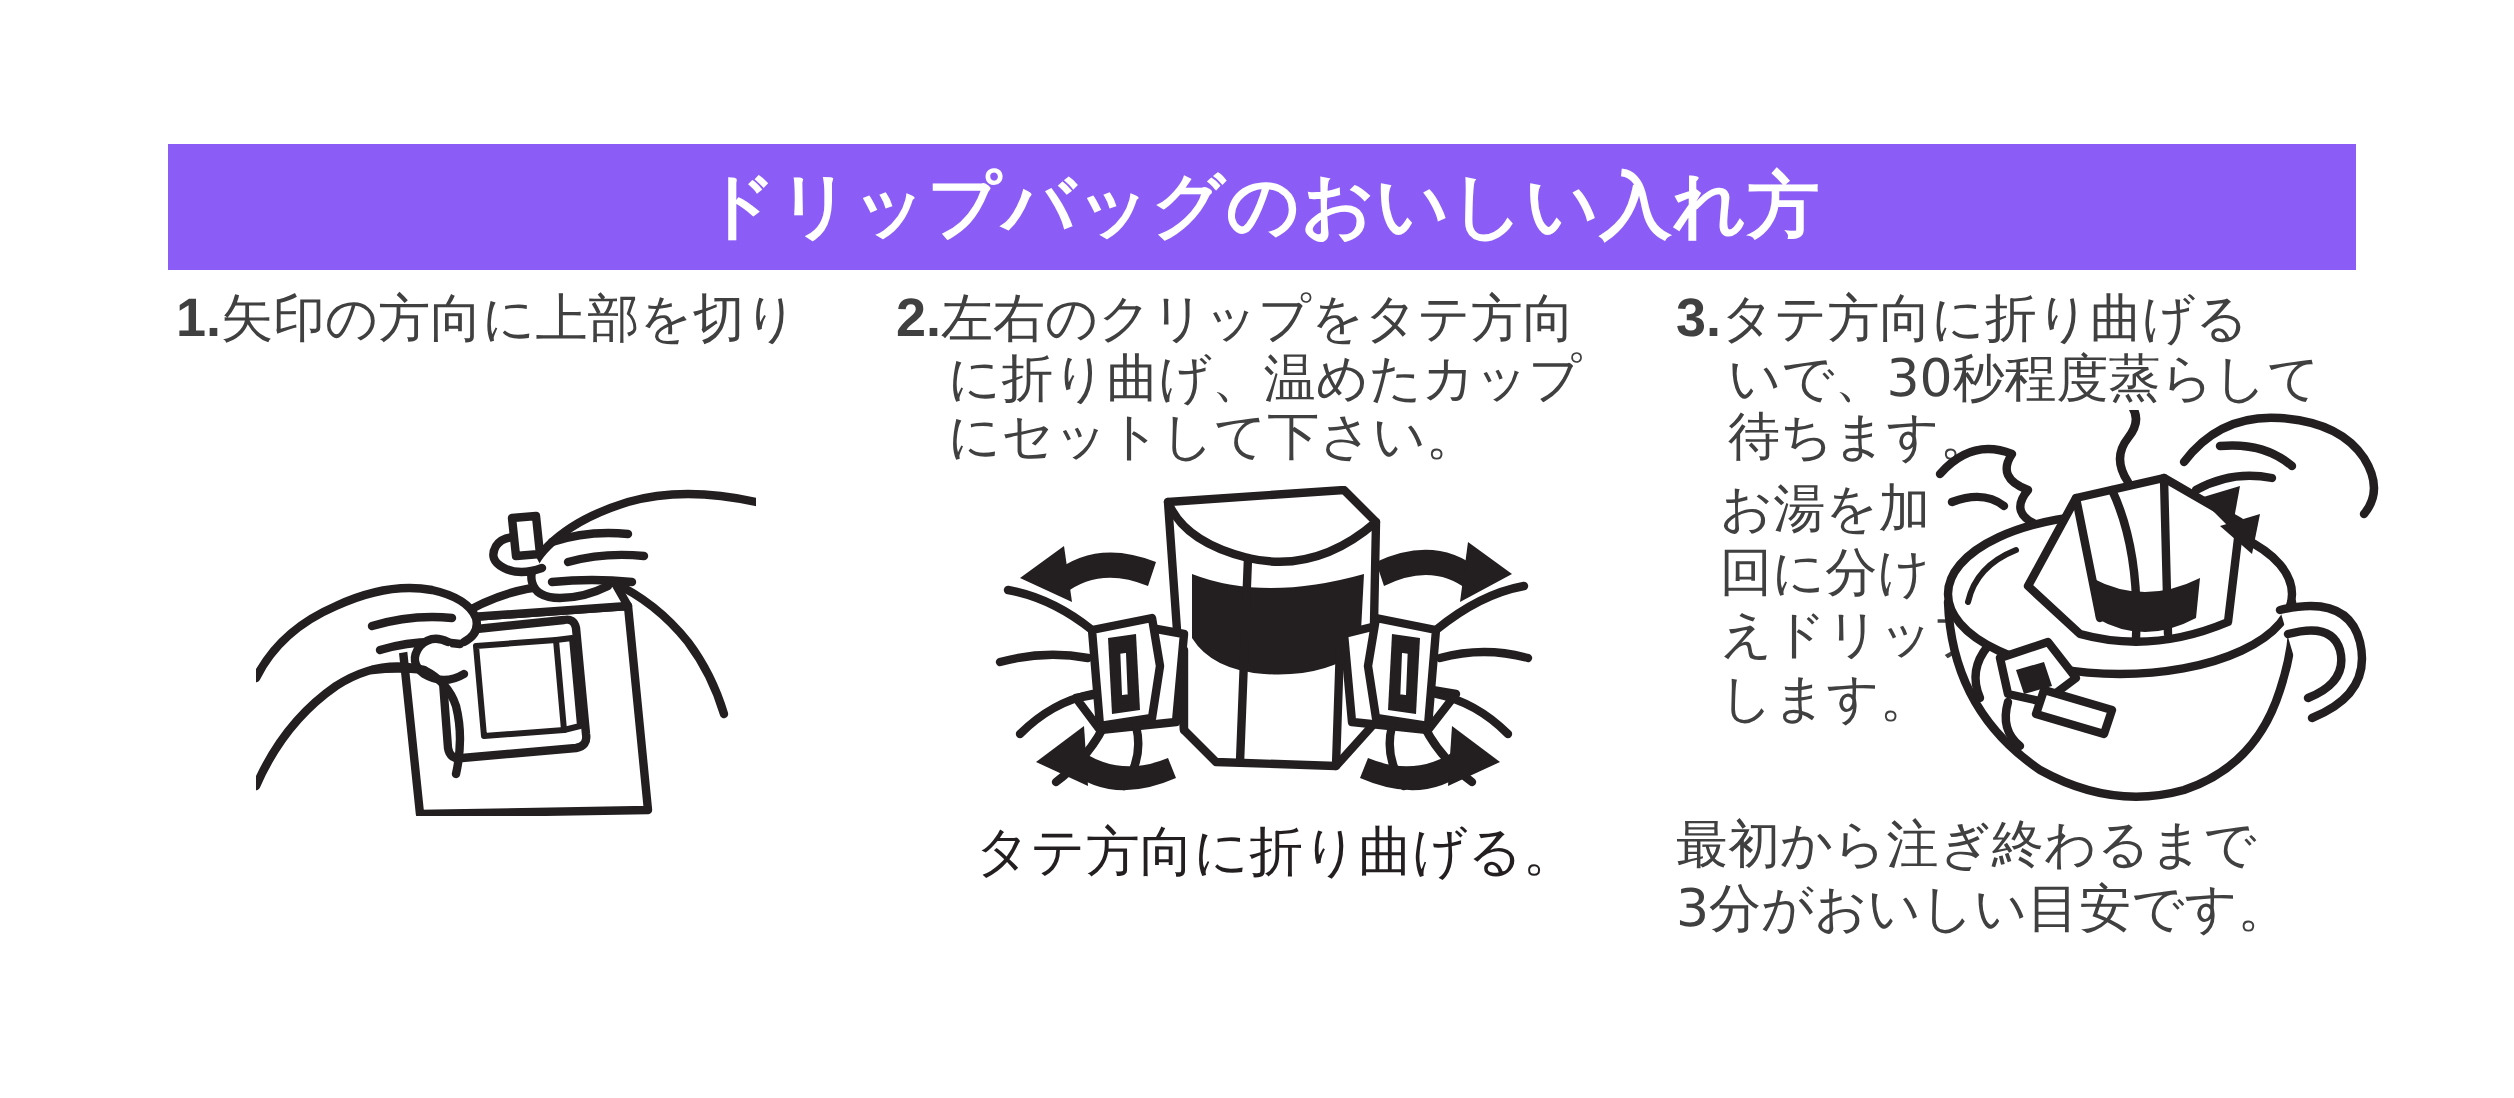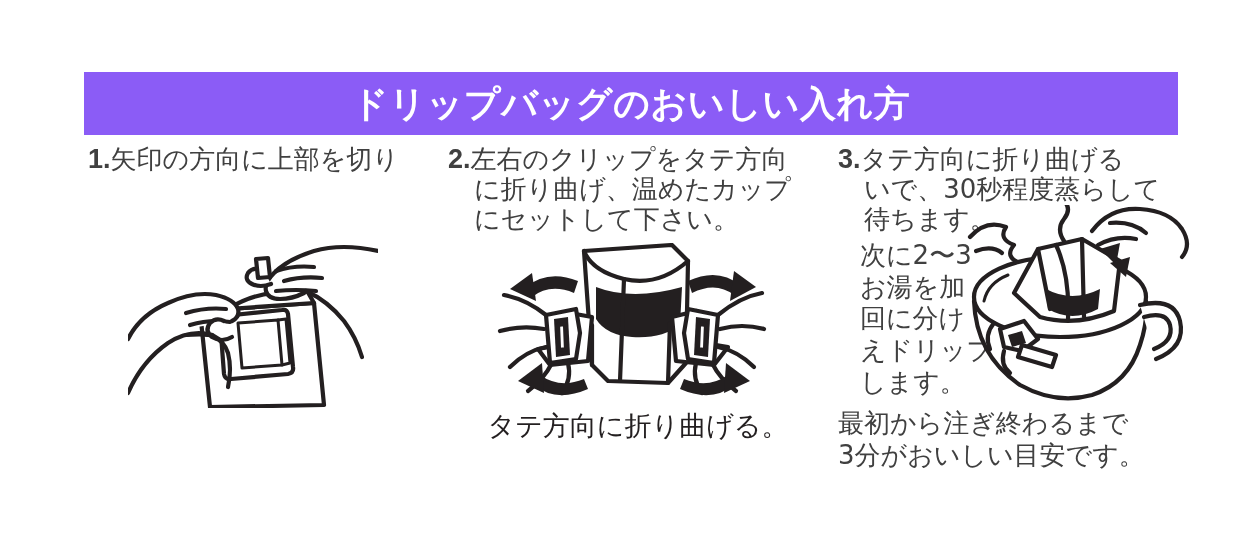--- a/index.html
+++ b/index.html
@@ -218,21 +218,20 @@
 
   <div class="step" id="step-3">
     <div class="step-text">
       <span class="step-num">3.</span><span class="step-body">タテ方向に折り曲げる</span>
       <span class="hang">いで、30秒程度蒸らして</span>
       <span class="hang">待ちます。</span>
     </div>
   </div>
 
   <div id="step-3-narrow" class="step-text narrow-col">
-    <div>次に2〜3</div>
     <div>お湯を加</div>
     <div>回に分け</div>
     <div>えドリップ</div>
     <div>します。</div>
   </div>
 
   <div class="illus" id="illus-3">
     <svg width="248" height="200" viewBox="0 0 248 200">
 
       <path class="ink" d="M104 36 Q96 24 104 14 Q112 4 104 -4"></path>

